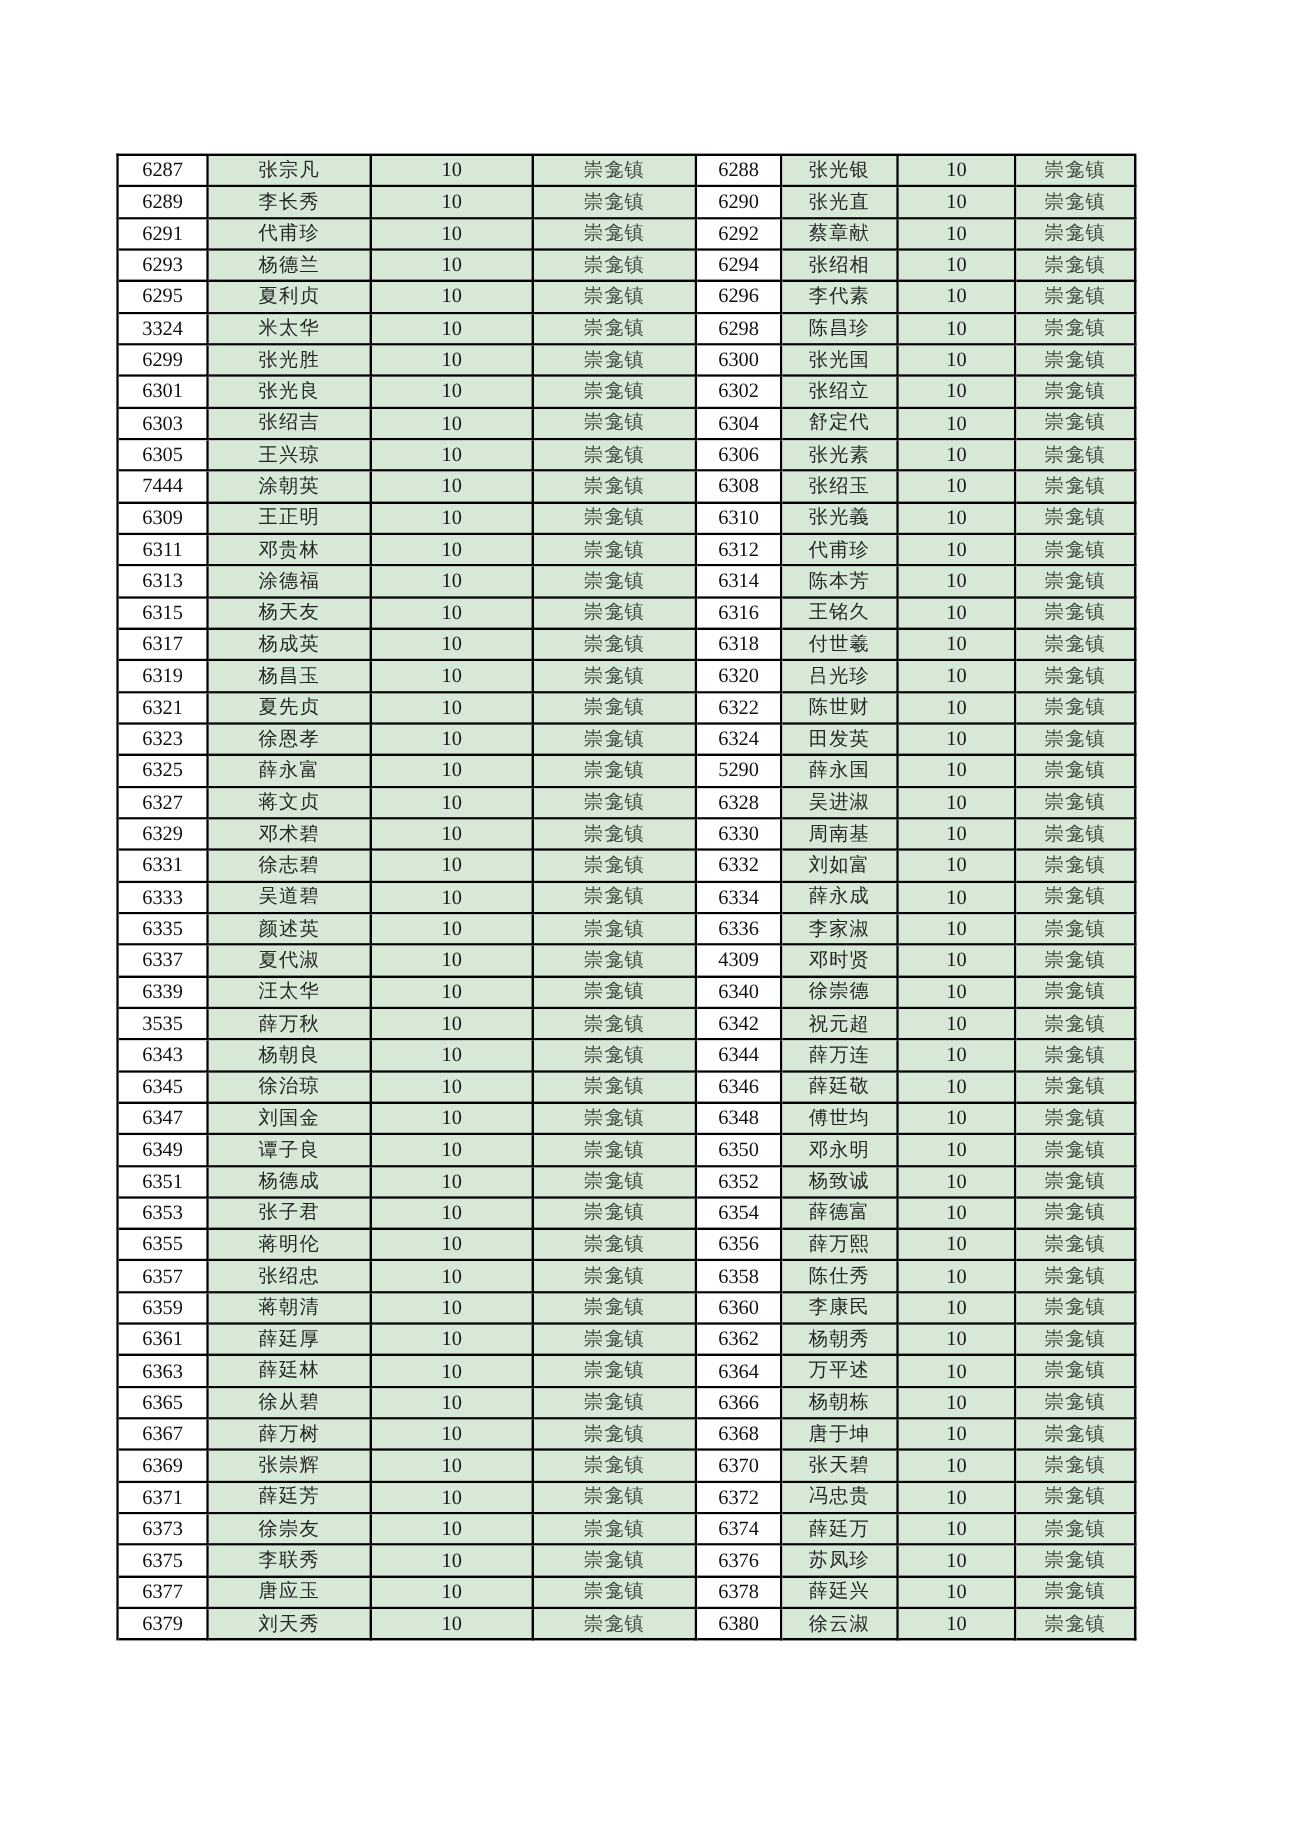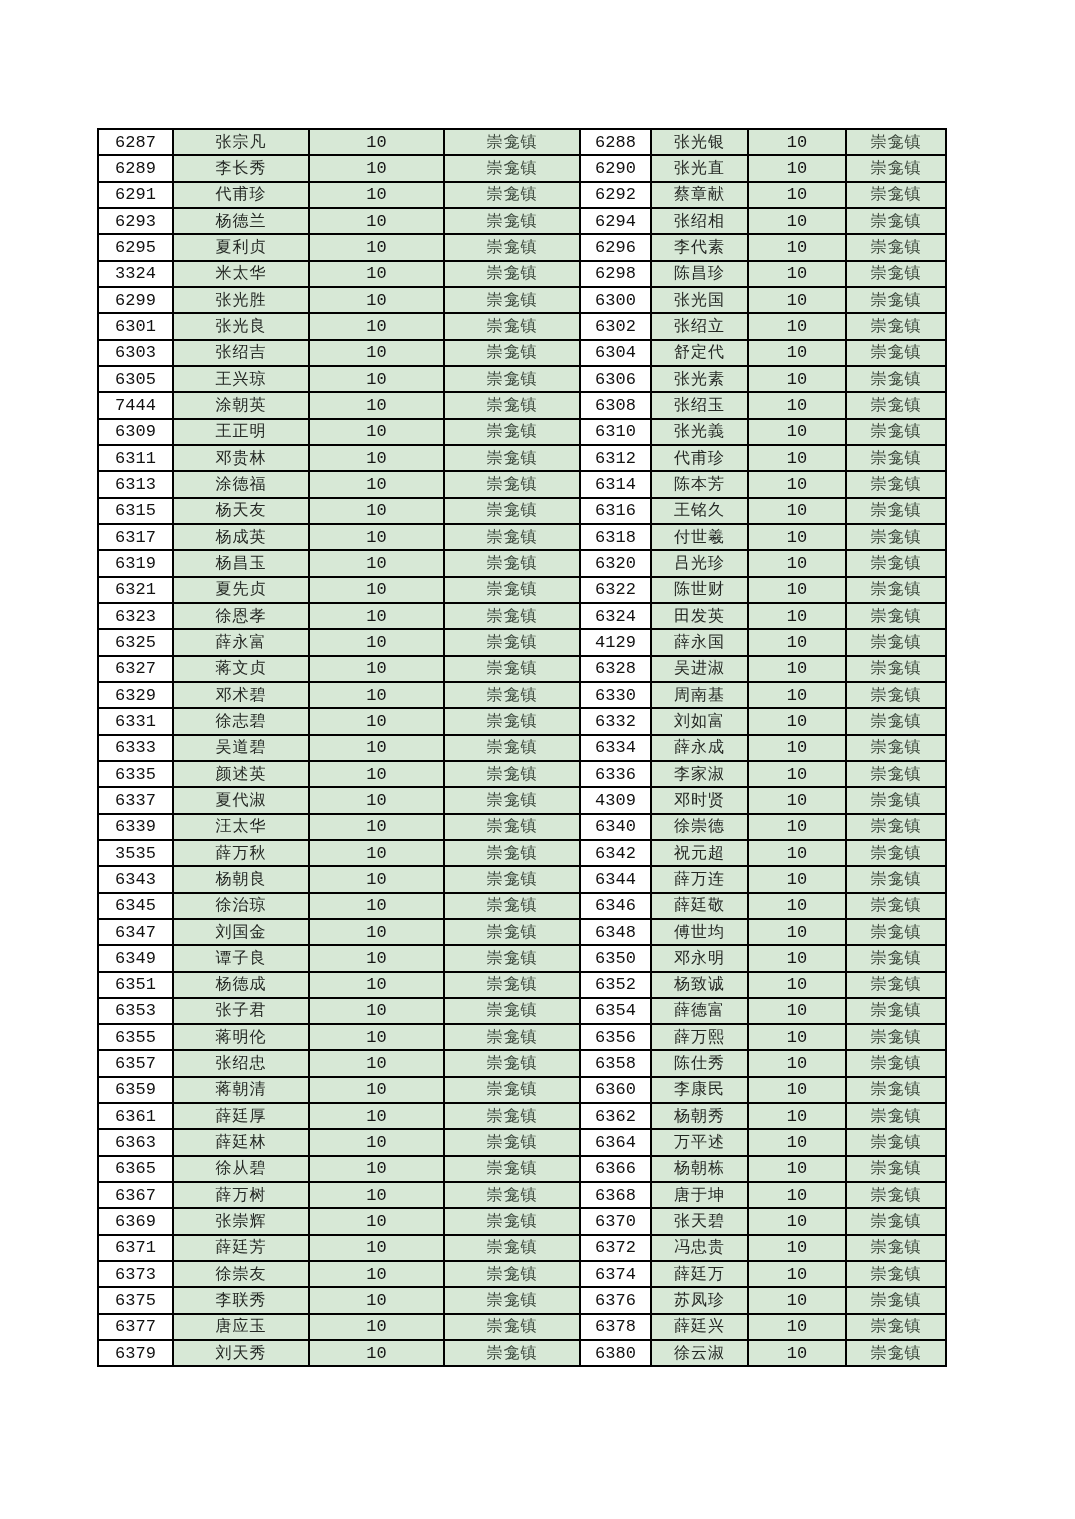--- a/index.html
+++ b/index.html
@@ -5,21 +5,21 @@
   html, body {
     margin: 0;
     padding: 0;
     background: #ffffff;
   }
   .page {
     position: relative;
     width: 1072px;
     height: 1519px;
     background: var(--page-bg, #ffffff);
-    font-family: Liberation Mono, monospace;
+    font-family: Liberation Serif, serif;
     overflow: hidden;
   }
   .roster-table {
     position: absolute;
     left: 97px;
     top: 128px;
     display: grid;
     grid-template-columns: 75px 136px 135px 136px 71px 97px 98px 100px;
     grid-auto-rows: 26.34px;
     border-top: 2px solid var(--grid-line, #000);
@@ -212,21 +212,21 @@
       <div class="cell green-cell points-cell">10</div>
       <div class="cell green-cell town-cell">崇龛镇</div>
       <div class="cell id-cell">6324</div>
       <div class="cell green-cell name-cell">田发英</div>
       <div class="cell green-cell points-cell">10</div>
       <div class="cell green-cell town-cell">崇龛镇</div>
       <div class="cell id-cell">6325</div>
       <div class="cell green-cell name-cell">薛永富</div>
       <div class="cell green-cell points-cell">10</div>
       <div class="cell green-cell town-cell">崇龛镇</div>
-      <div class="cell id-cell">4129</div>
+      <div class="cell id-cell">5290</div>
       <div class="cell green-cell name-cell">薛永国</div>
       <div class="cell green-cell points-cell">10</div>
       <div class="cell green-cell town-cell">崇龛镇</div>
       <div class="cell id-cell">6327</div>
       <div class="cell green-cell name-cell">蒋文贞</div>
       <div class="cell green-cell points-cell">10</div>
       <div class="cell green-cell town-cell">崇龛镇</div>
       <div class="cell id-cell">6328</div>
       <div class="cell green-cell name-cell">吴进淑</div>
       <div class="cell green-cell points-cell">10</div>

